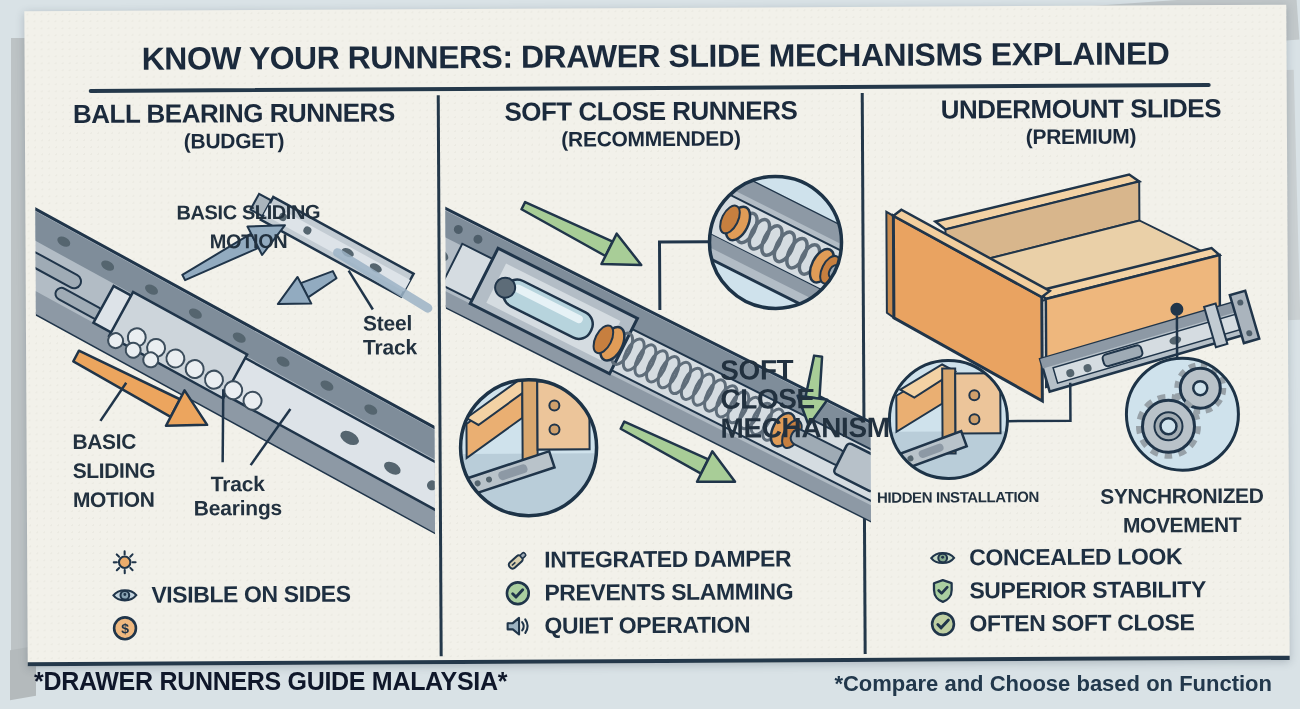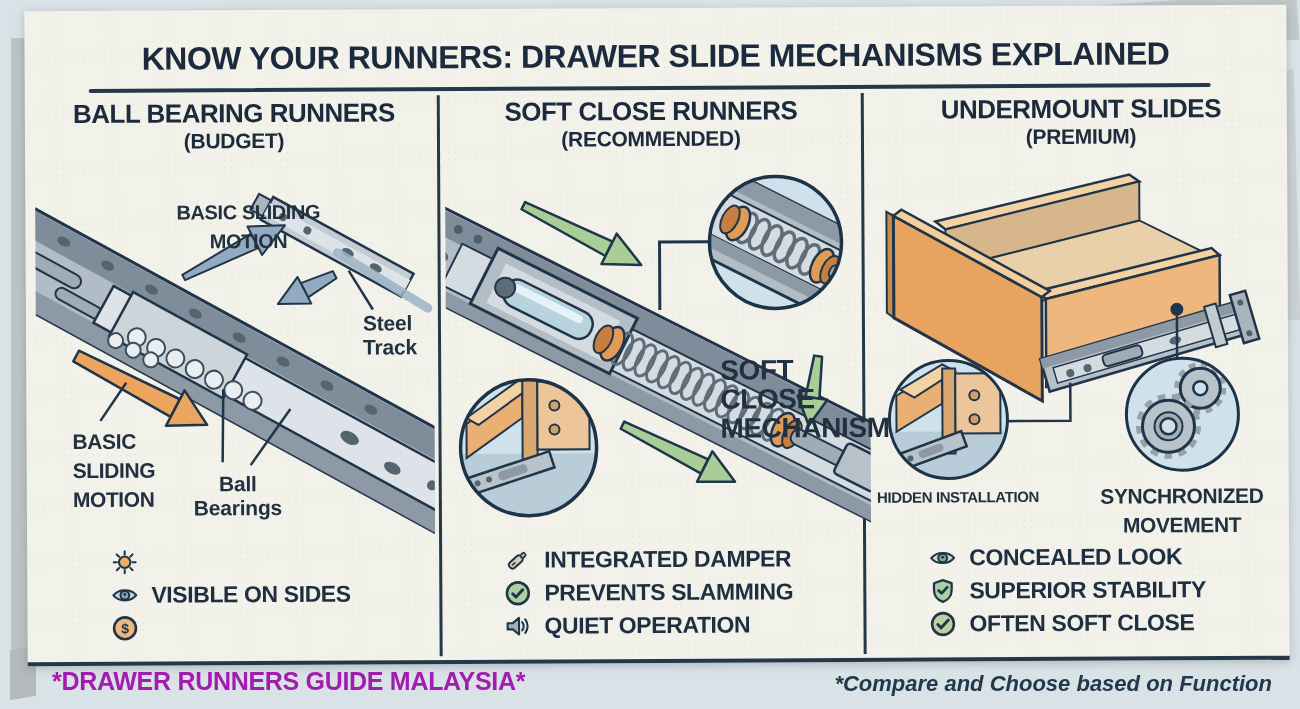--- a/index.html
+++ b/index.html
@@ -46,25 +46,25 @@
   .lab-softclose{left:694px;top:304px;width:160px;font-size:28px;margin-top:44px;}
   .lab-hidden{left:832px;top:476px;width:180px;text-align:right;font-size:15px;}
   .lab-sync{left:1060px;top:476px;width:190px;text-align:center;font-size:21px;}
   .features{position:absolute;top:538px;display:flex;flex-direction:column;gap:6px;}
   .f1{left:84px;} .f2{left:477px;} .f3{left:902px;}
   .feature-row{display:flex;align-items:center;gap:13px;height:27px;}
   .feature-row svg{flex:0 0 auto;}
   .feature-label{font-size:23px;font-weight:800;letter-spacing:-0.4px;color:#1e2f41;white-space:nowrap;}
   .footer-left{
     position:absolute;left:34px;top:667px;z-index:3;
-    font-size:25px;font-weight:800;letter-spacing:-0.3px;color:#a21caf;margin-left:18px;
+    font-size:25px;font-weight:800;letter-spacing:-0.3px;color:#0f172a;
   }
   .footer-right{
     position:absolute;right:28px;top:671px;z-index:3;
-    font-size:22px;font-weight:700;font-style:italic;color:#22384c;
+    font-size:22px;font-weight:700;color:#22384c;
   }
 </style>
 </head>
 <body>
 
 <div class="gray-accent gray-tr"></div>
 <div class="gray-accent gray-r"></div>
 <div class="gray-accent gray-l"></div>
 <div class="gray-accent gray-bl"></div>
 
@@ -322,21 +322,21 @@
         <circle cx="290" cy="264" r="14" fill="#a3adb4" stroke="#20354a" stroke-width="2"></circle>
         <circle cx="290" cy="264" r="8" fill="#cfe2ec" stroke="#20354a" stroke-width="2.5"></circle>
       </g>
     </g>
     <circle cx="304" cy="252" r="56" fill="none" stroke="#1d3347" stroke-width="3"></circle>
   </svg>
 
   <div class="illus-label lab-top-motion">BASIC SLIDING MOTION</div>
   <div class="illus-label lab-steel">Steel Track</div>
   <div class="illus-label lab-left-motion">BASIC SLIDING MOTION</div>
-  <div class="illus-label lab-bearings">Ball Bearings</div>
+  <div class="illus-label lab-bearings">Track Bearings</div>
   <div class="illus-label lab-softclose">SOFT CLOSE MECHANISM</div>
   <div class="illus-label lab-hidden">HIDDEN INSTALLATION</div>
   <div class="illus-label lab-sync">SYNCHRONIZED MOVEMENT</div>
 
   <div class="features f1">
     <div class="feature-row">
       <svg width="27" height="27" viewBox="0 0 26 26">
         <g stroke="#20354a" stroke-width="2" stroke-linecap="round">
           <line x1="13" y1="2.5" x2="13" y2="5.5"></line>
             <line x1="13" y1="20.5" x2="13" y2="23.5"></line>

